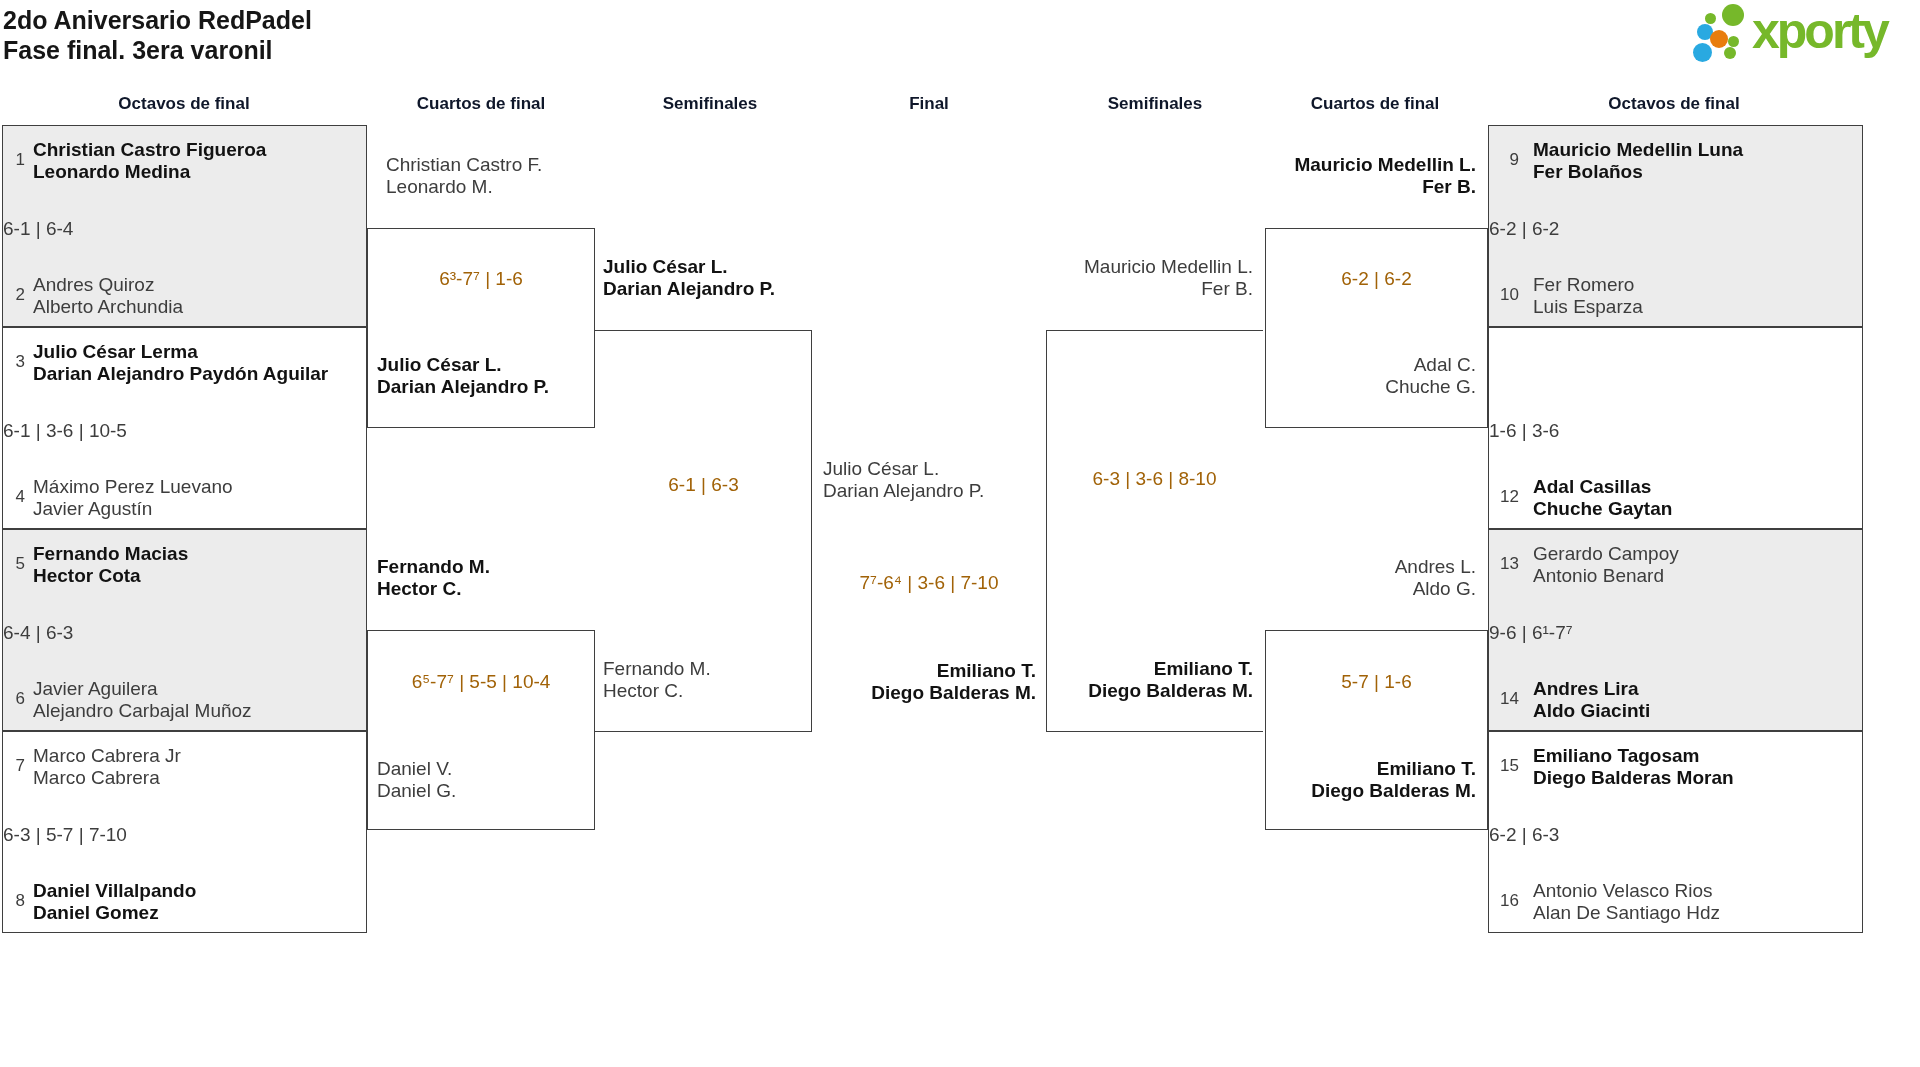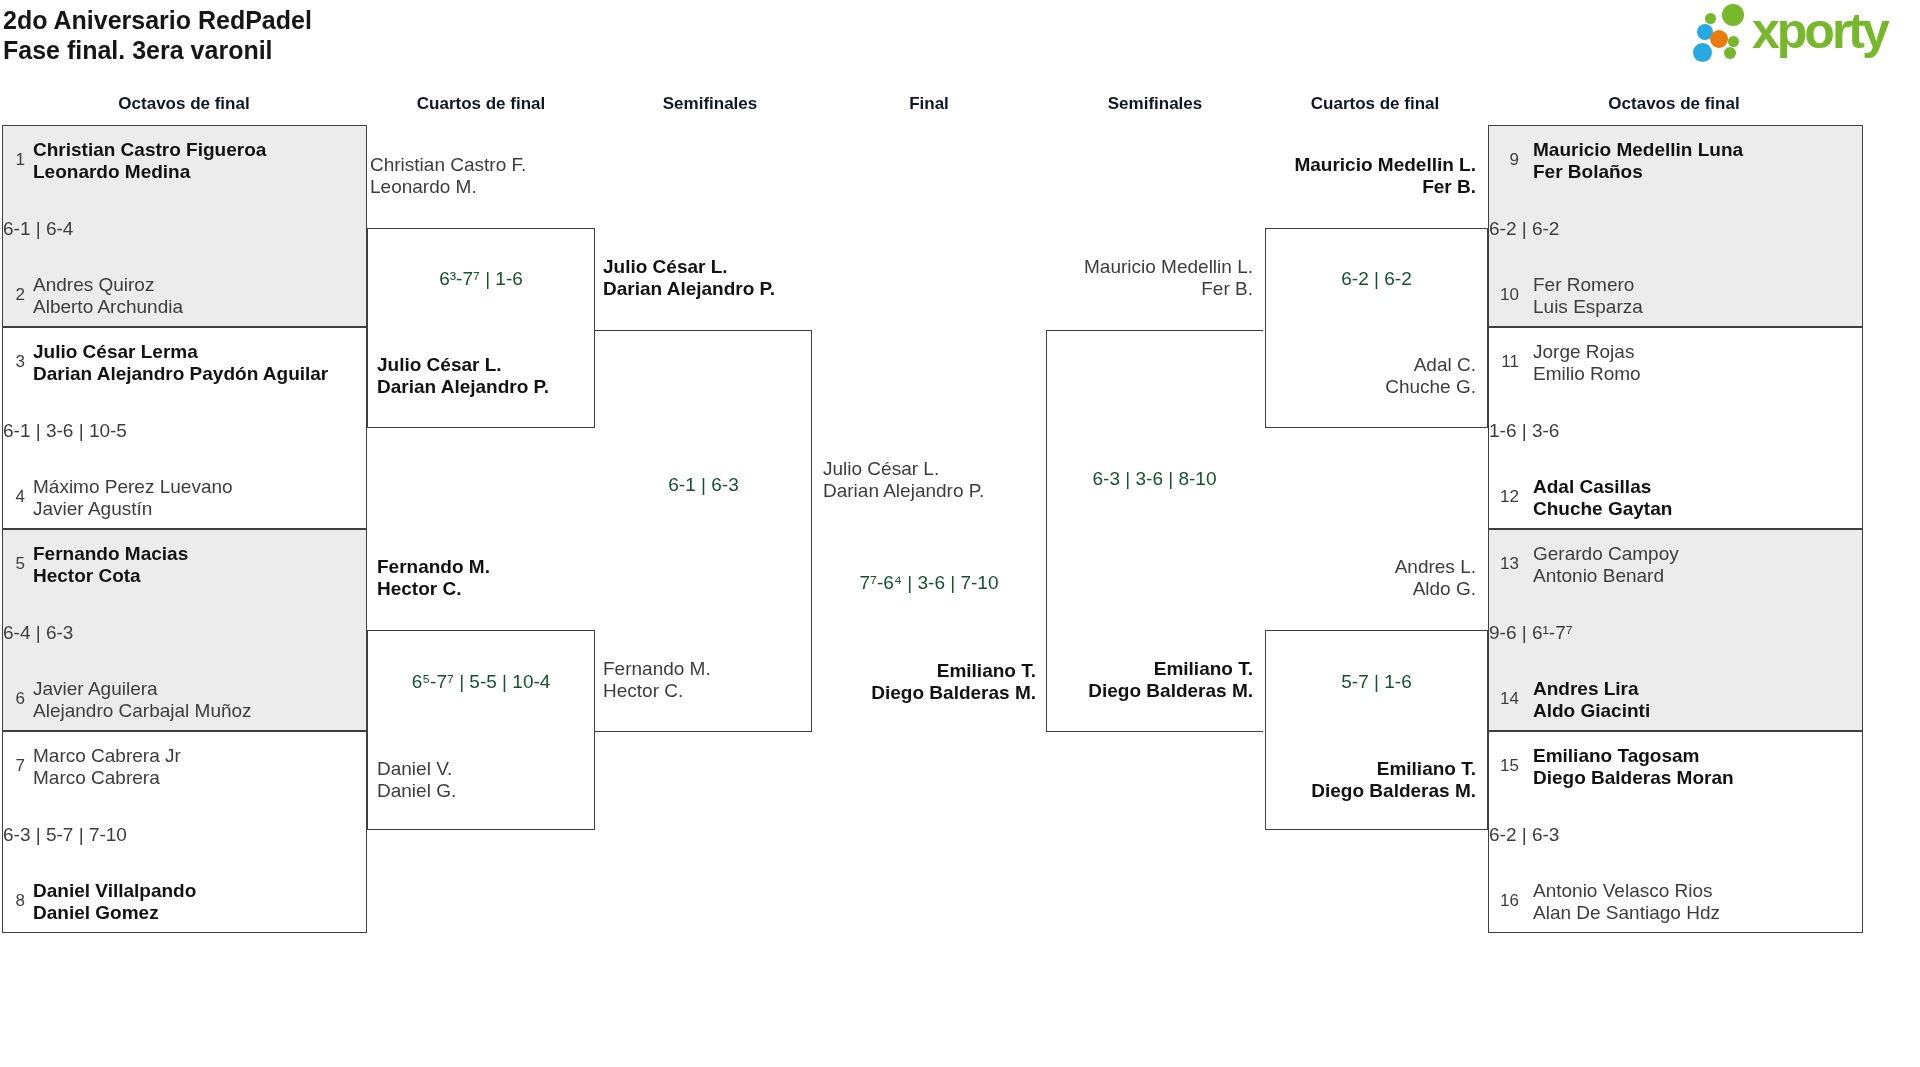--- a/index.html
+++ b/index.html
@@ -33,21 +33,21 @@
   .qbox{position:absolute;border:1px solid #3f3f3f;box-sizing:border-box;background:transparent;}
   .sfL{border-left:none;}
   .sfR{border-right:none;}
 
   
   .lbl{position:absolute;white-space:nowrap;}
   .lbl div{font-size:19px;line-height:22px;color:#3d3d3d;}
   .lbl.bold div{font-weight:700;color:#121212;}
   .lbl.ra{text-align:right;}
   .fscore{position:absolute;text-align:center;font-size:19px;line-height:22px;
-          color:#14532d;white-space:nowrap;}
+          color:#a16207;white-space:nowrap;}
 
   
   .dot{position:absolute;border-radius:50%;}
   .logo-text{position:absolute;left:1752px;top:2px;font-size:50px;font-weight:700;
              letter-spacing:-3px;color:#76b82a;}
 </style>
 </head>
 <body>
 
 <div class="stage">
@@ -160,27 +160,20 @@
     <div class="pair pb">
         <span class="seed">10</span>
       <div class="team">
         <div>Fer Romero</div>
         <div>Luis Esparza</div>
         </div>
       </div>
   </div>
 
   <div class="obox oright" style="left:1488px;top:327px">
-    <div class="pair pt">
-        <span class="seed">11</span>
-      <div class="team">
-        <div>Jorge Rojas</div>
-        <div>Emilio Romo</div>
-        </div>
-      </div>
     <div class="score">1-6 | 3-6</div>
     <div class="pair pb">
         <span class="seed">12</span>
       <div class="team bold">
         <div>Adal Casillas</div>
         <div>Chuche Gaytan</div>
         </div>
       </div>
   </div>
 
@@ -221,21 +214,21 @@
   </div>
 
   <div class="qbox" style="left:367px;top:228px;width:228px;height:200px"></div>
   <div class="qbox" style="left:367px;top:630px;width:228px;height:200px"></div>
   <div class="qbox" style="left:1265px;top:228px;width:223px;height:200px"></div>
   <div class="qbox" style="left:1265px;top:630px;width:223px;height:200px"></div>
 
   <div class="qbox sfL" style="left:595px;top:330px;width:217px;height:402px"></div>
   <div class="qbox sfR" style="left:1046px;top:330px;width:217px;height:402px"></div>
 
-  <div class="lbl" style="left:370px;top:154px">
+  <div class="lbl" style="left:386px;top:154px">
     <div>Christian Castro F.</div>
     <div>Leonardo M.</div>
     </div>
   <div class="fscore" style="left:367px;top:268px;width:228px">6³-7⁷ | 1-6</div>
   <div class="lbl bold" style="left:377px;top:354px">
     <div>Julio César L.</div>
     <div>Darian Alejandro P.</div>
     </div>
 
   <div class="lbl bold" style="left:377px;top:556px">

